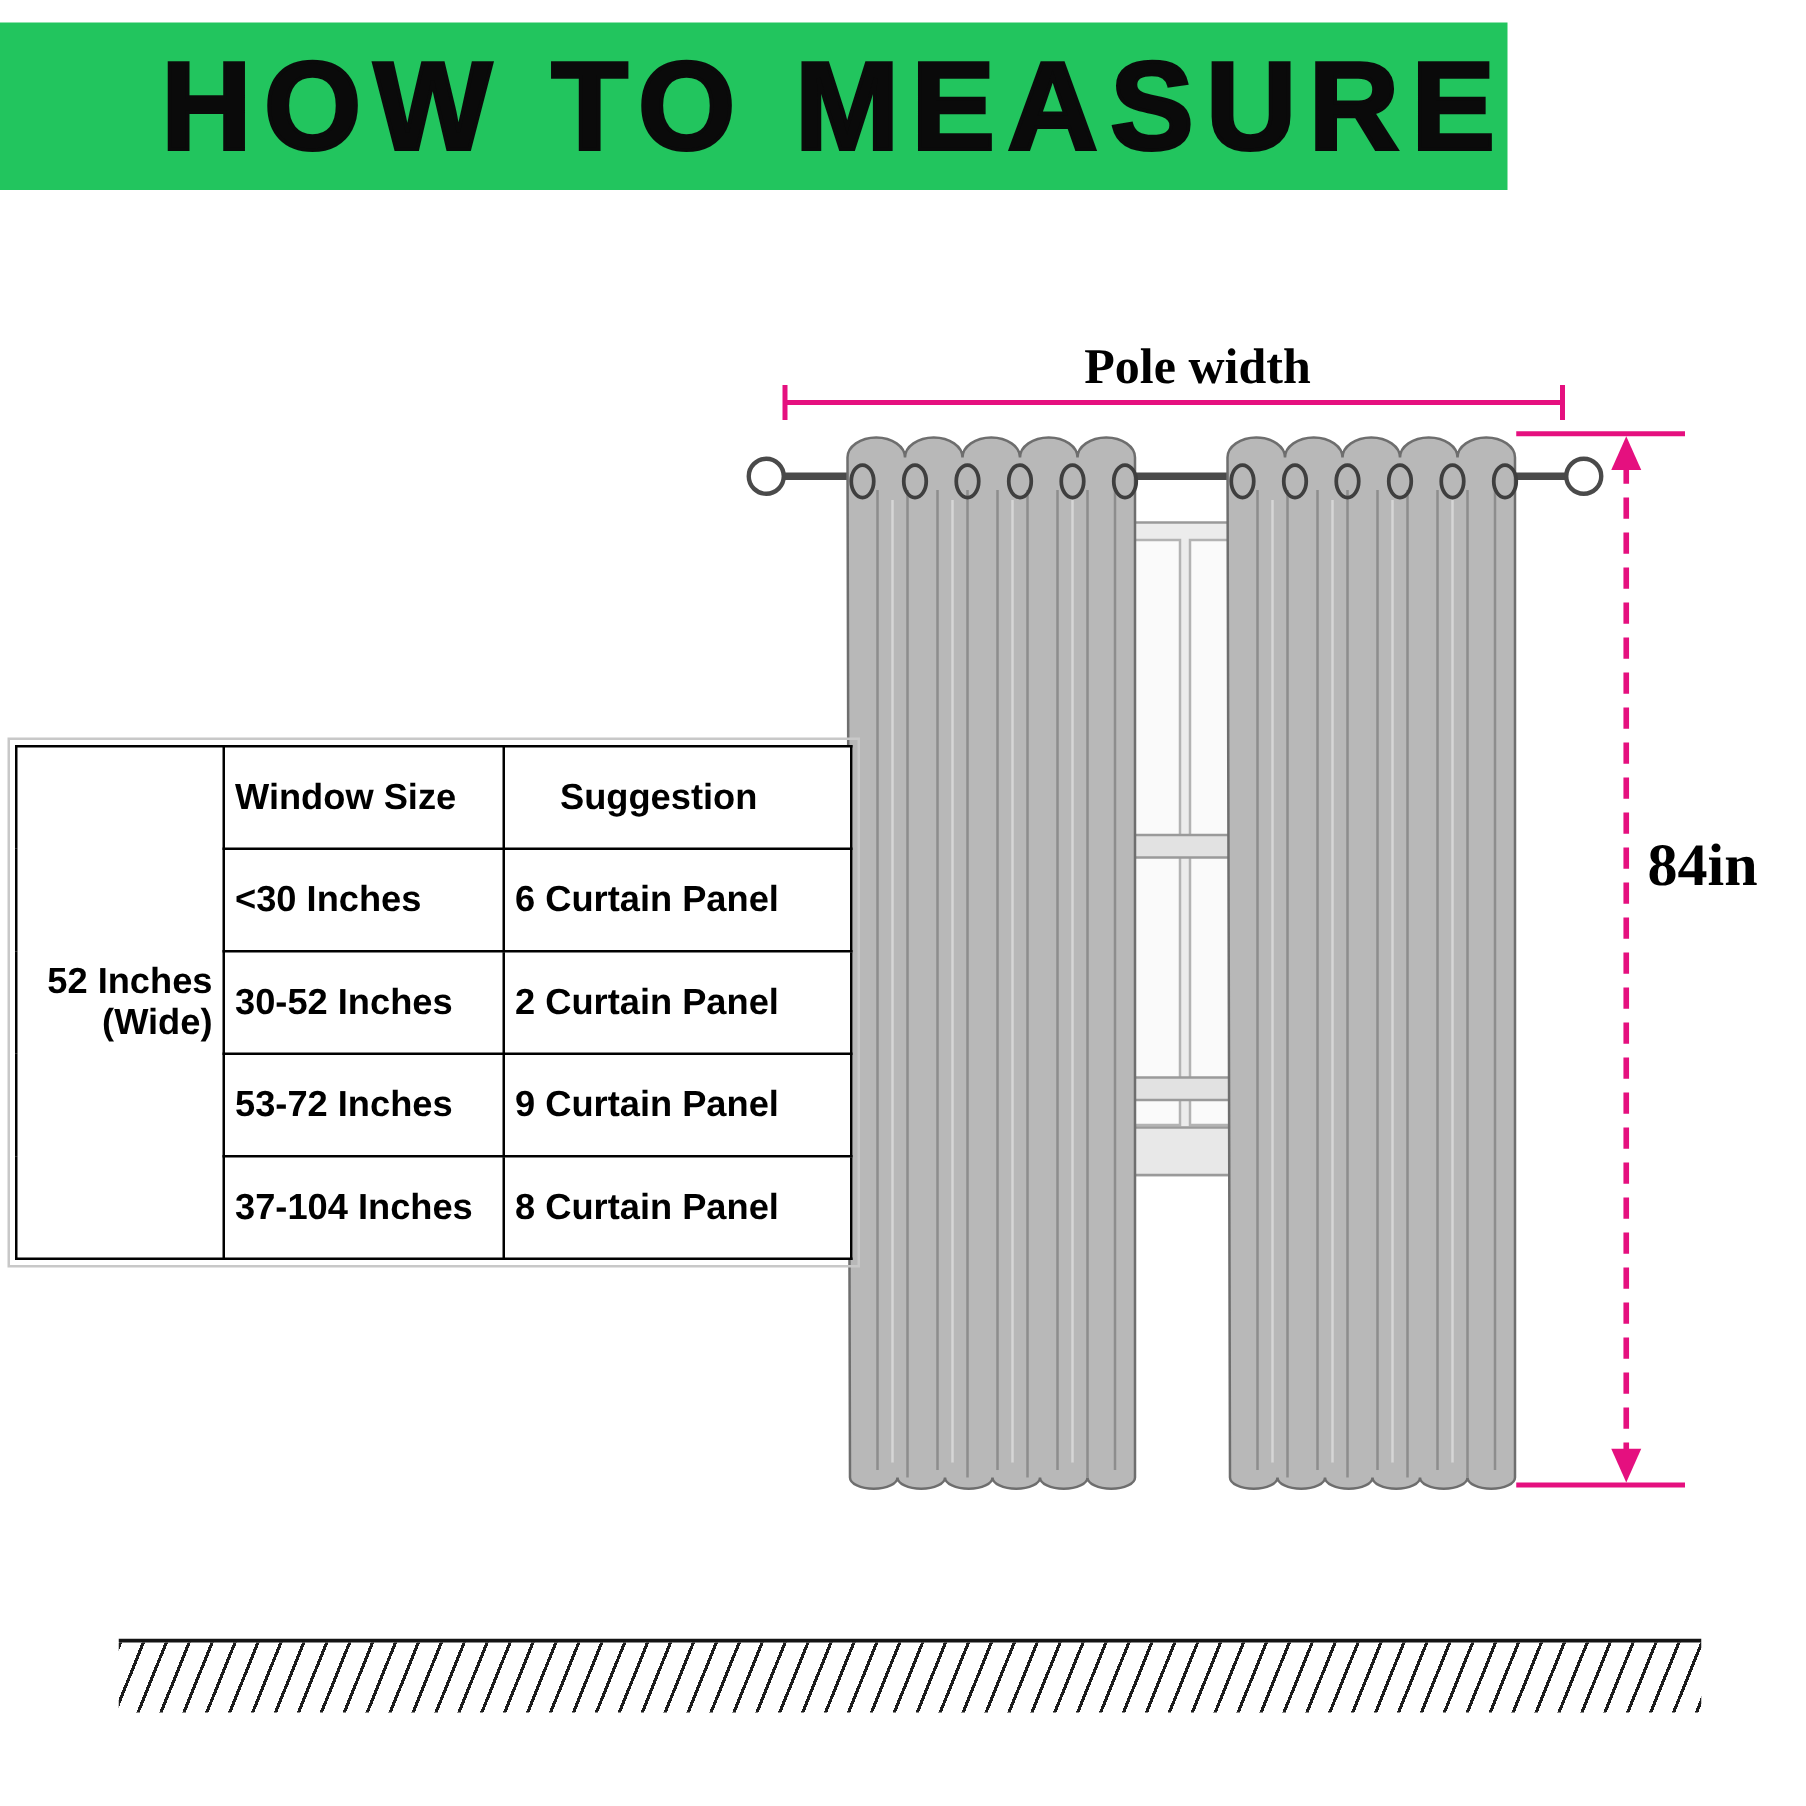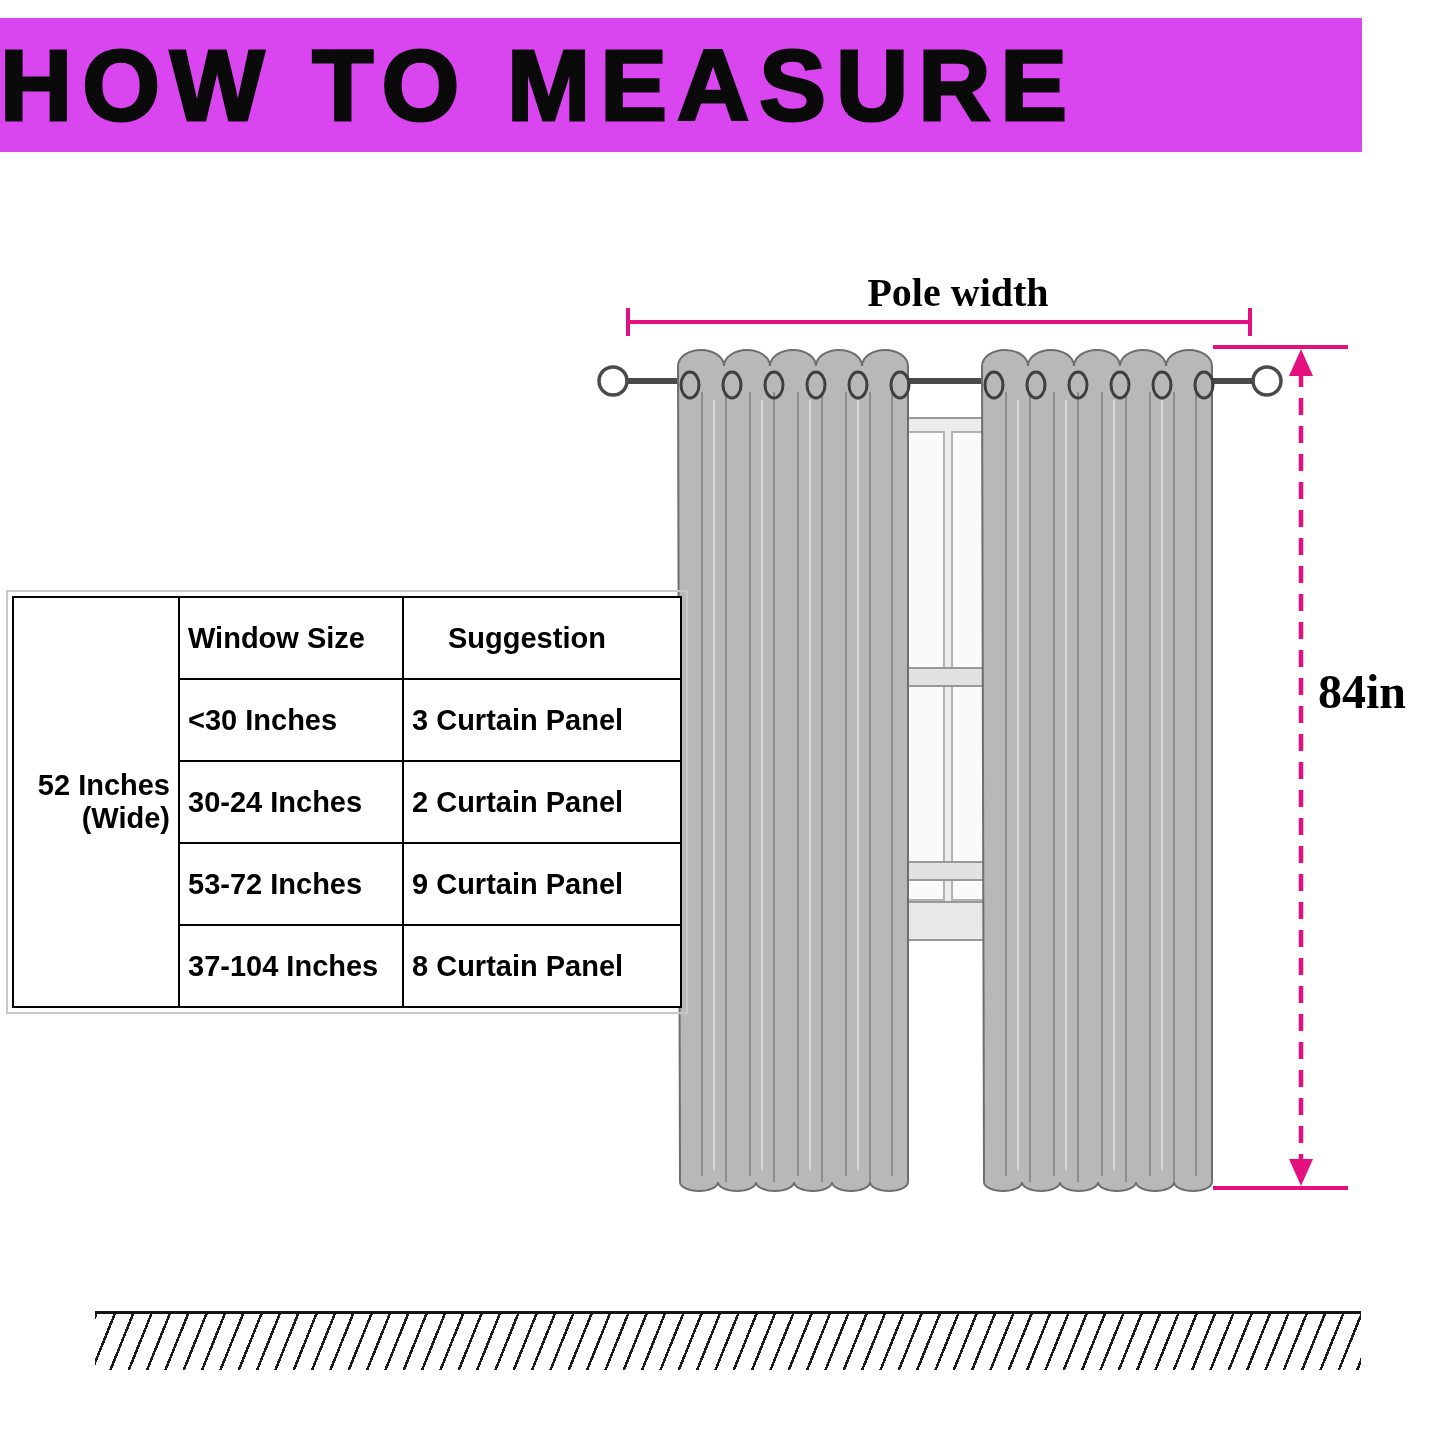--- a/index.html
+++ b/index.html
@@ -4,22 +4,22 @@
 <style>
   html, body { margin: 0; padding: 0; }
   body {
     width: 1445px; height: 1445px; position: relative;
     background: #ffffff; overflow: hidden;
     font-family: "Liberation Sans", sans-serif;
   }
 
   
   .banner {
-    position: absolute; left: 0; top: 18px; width: 1362px; height: 134px;
-    background: #d946ef; display: flex; align-items: center; justify-content: flex-start;
+    position: absolute; left: 0; top: 18px; width: 1206px; height: 134px;
+    background: #22c55e; display: flex; align-items: center; justify-content: flex-end;
   }
   .banner h1 {
     margin: 0; font-size: 100px; font-weight: bold; letter-spacing: 10px;
     color: #0a0a0a; -webkit-text-stroke: 3px #0a0a0a;
     font-family: "Liberation Sans", sans-serif; white-space: nowrap;
   }
 
   
   svg.diagram { position: absolute; left: 0; top: 0; }
   text.serif { font-family: "Liberation Serif", serif; font-weight: bold; fill: #000; }
@@ -151,24 +151,24 @@
 
 <table class="size-table">
   <tbody>
       <tr>
     <td class="wide-cell" rowspan="5">52 Inches (Wide)</td>
     <th class="col-size">Window Size</th>
     <th class="col-sug">Suggestion</th>
   </tr>
   <tr>
     <td>&lt;30 Inches</td>
-    <td>3 Curtain Panel</td>
+    <td>6 Curtain Panel</td>
   </tr>
   <tr>
-    <td>30-24 Inches</td>
+    <td>30-52 Inches</td>
     <td>2 Curtain Panel</td>
   </tr>
   <tr>
     <td>53-72 Inches</td>
     <td>9 Curtain Panel</td>
   </tr>
   <tr>
     <td>37-104 Inches</td>
     <td>8 Curtain Panel</td>
   </tr>

